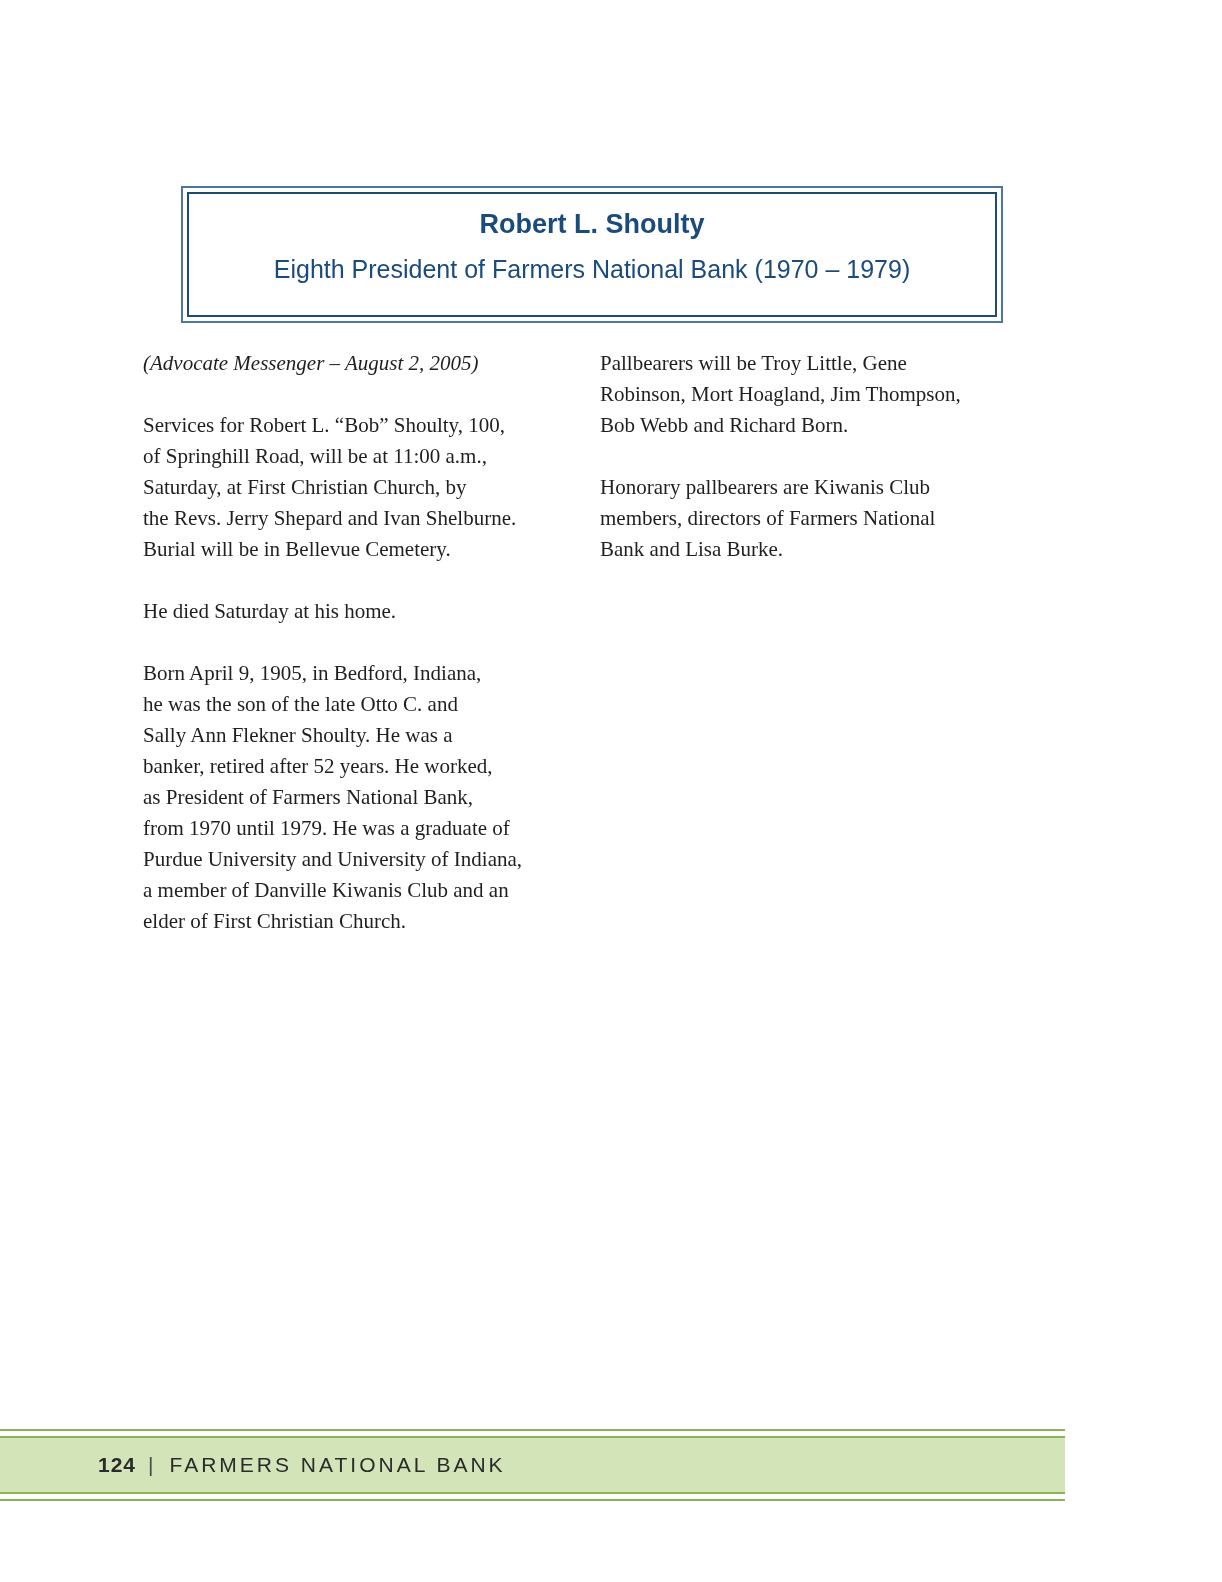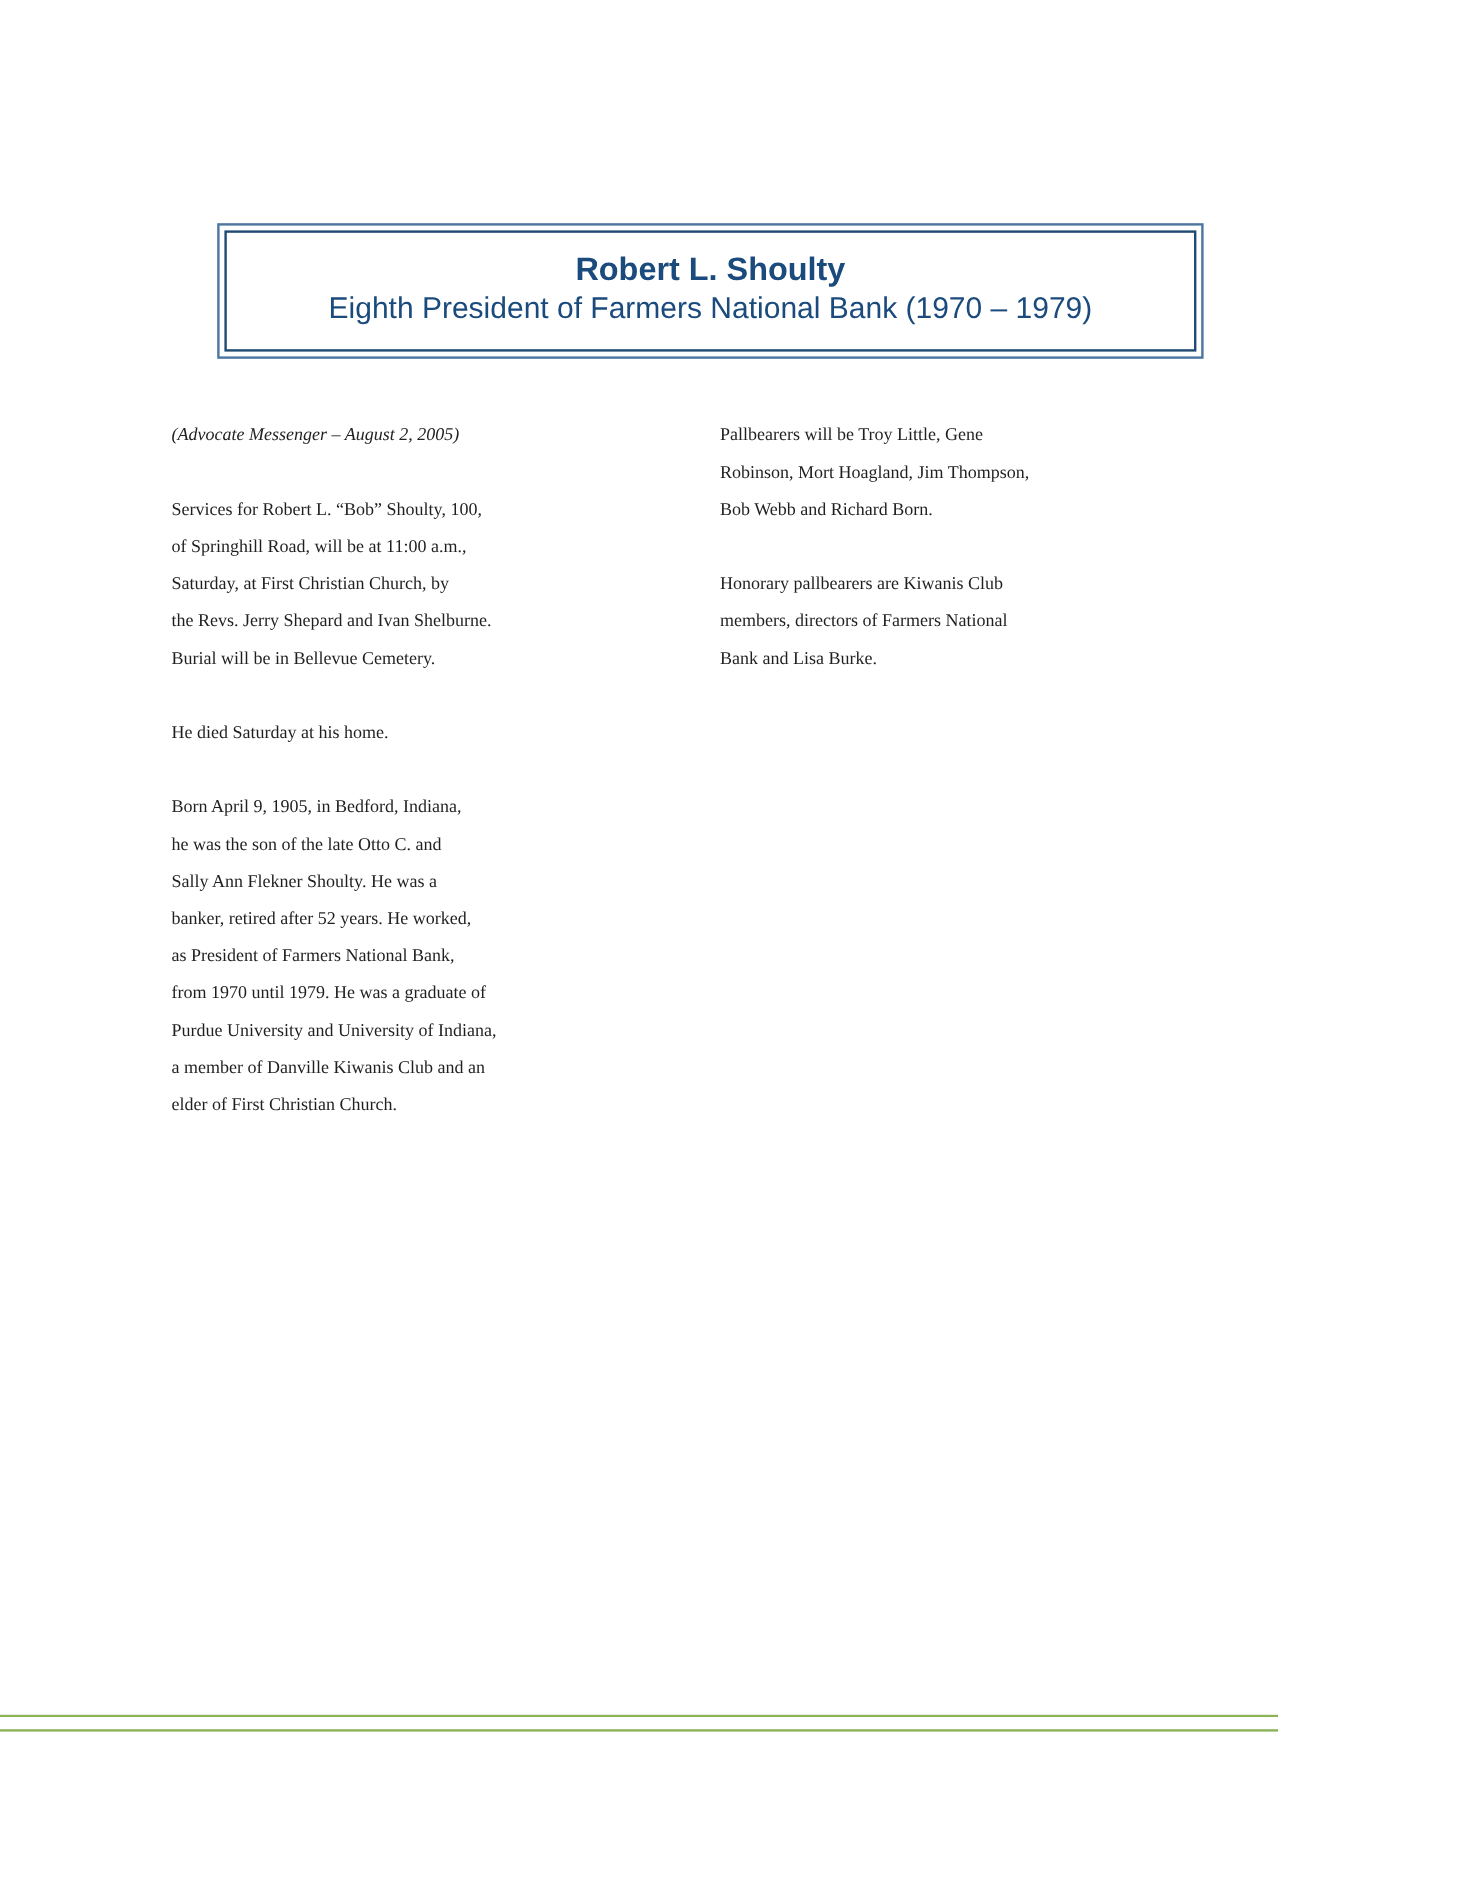--- a/index.html
+++ b/index.html
@@ -35,40 +35,40 @@
   }
   .page-title {
     margin: 0;
     font-family: "Liberation Sans", sans-serif;
     font-weight: bold;
     font-size: 27px;
     line-height: 34px;
     color: #1b4b7c;
   }
   .page-subtitle {
-    margin: 0;
+    margin: 12px;
     font-family: "Liberation Sans", sans-serif;
     font-weight: normal;
     font-size: 25px;
     line-height: 33px;
     color: #1b4b7c;
   }
 
   
   .columns {
     position: absolute;
     left: 0;
     top: 348px;
     width: 1222px;
     display: flex;
     padding-left: 143px;
     box-sizing: border-box;
   }
   .col {
-    font-size: 15px;
+    font-size: 21px;
     line-height: 31px;
   }
   .col-left  { width: 457px; }
   .col-right { width: 460px; }
   .col p {
     margin: 0 0 31px 0;
     white-space: pre-line;
   }
   .source-line {
     font-style: italic;
@@ -152,17 +152,22 @@
 Bob Webb and Richard Born.</p>
       <p>Honorary pallbearers are Kiwanis Club
 members, directors of Farmers National
 Bank and Lisa Burke.</p>
     </div>
   </div>
 
   <div class="footer">
     <div class="footer-rule"></div>
     <div class="footer-gap"></div>
+    <div class="footer-band">
+      <span class="footer-pagenum">124</span>
+      <span class="footer-sep">|</span>
+      <span class="footer-bank">FARMERS NATIONAL BANK</span>
+    </div>
     <div class="footer-gap"></div>
     <div class="footer-rule"></div>
   </div>
 
 </div>
 
 </body></html>

